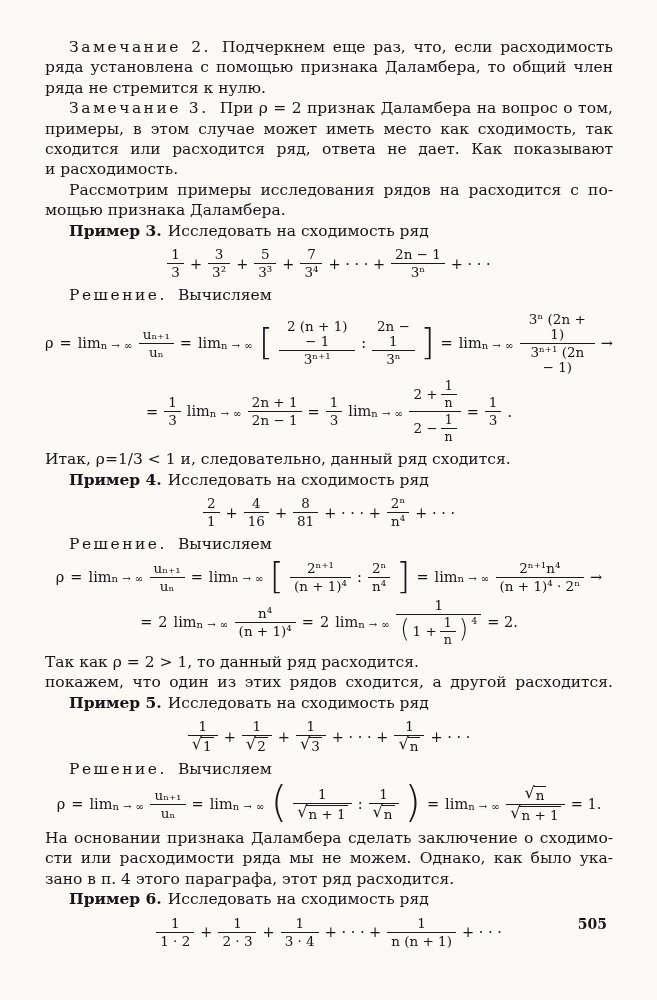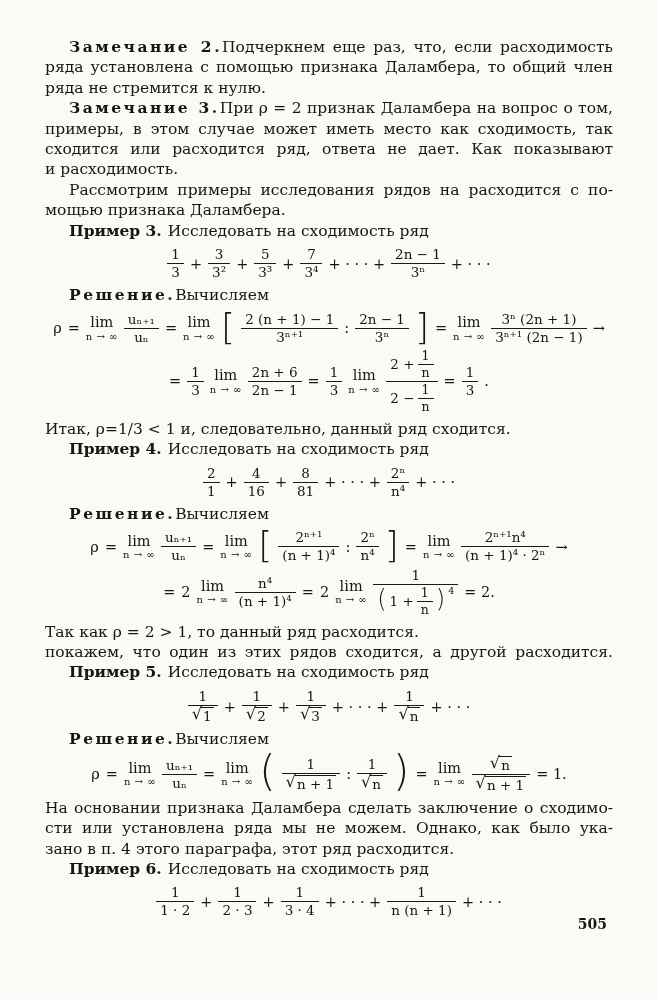--- a/index.html
+++ b/index.html
@@ -10,32 +10,32 @@
     color:#161616;
   }
   .page{padding:37px 44px 0 45px;}
   .jline{
     font-size:15.5px;line-height:20.4px;
     text-align:justify;text-align-last:justify;
     white-space:nowrap;
   }
   .jline.last{text-align-last:left;}
   .ind{text-indent:24px;}
-  .sp{letter-spacing:2.5px;margin-right:0;font-weight:bold;}
+  .sp{letter-spacing:2.5px;margin-right:11px;}
   .bl{font-weight:bold;margin-right:6px;}
   
   .fig{margin:6px 0 5px;}
   .mrow{display:flex;align-items:center;justify-content:center;gap:6px;font-size:14.5px;}
   .mblock .mrow{margin:4px 0;}
   .mop{white-space:nowrap;}
   .frac{display:inline-flex;flex-direction:column;align-items:stretch;text-align:center;font-size:13.5px;line-height:1.12;vertical-align:middle;}
   .ftop{display:flex;align-items:center;justify-content:center;gap:3px;border-bottom:1px solid #1a1a1a;padding:0 4px 1px;}
   .fbot{display:flex;align-items:center;justify-content:center;gap:3px;padding:1px 4px 0;}
   .frac .frac{font-size:12.5px;}
-  .lim{display:inline-flex;flex-direction:column;align-items:center;line-height:1;}
+  .lim{display:inline-flex;flex-direction:row;align-items:flex-end;line-height:1;}
   .limt{font-size:14.5px;}
   .limb{font-size:10px;margin-top:2px;letter-spacing:0.5px;white-space:nowrap;}
   .bd{font-family:"DejaVu Sans",sans-serif;font-weight:100;line-height:0.75;transform:translateY(-2px);}
   .bd-m{font-size:36px;}
   .bd-l{font-size:42px;}
   .bd-s{font-size:24px;line-height:0.8;}
   .supn{font-size:9.5px;align-self:flex-start;margin-top:0;}
   .sqrt{display:inline-flex;align-items:stretch;}
   .rsign{line-height:1;font-size:1.2em;transform:translateY(-1px);}
   .rad{border-top:1px solid #1a1a1a;padding:1px 2px 0;margin-left:-1px;}
@@ -139,21 +139,21 @@
       <span class="mop">=</span>
       <span class="frac">
           <span class="ftop">1</span>
           <span class="fbot">3</span>
         </span>
       <span class="lim">
           <span class="limt">lim</span>
           <span class="limb">n → ∞</span>
         </span>
       <span class="frac">
-          <span class="ftop">2n + 6</span>
+          <span class="ftop">2n + 1</span>
           <span class="fbot">2n − 1</span>
         </span>
       <span class="mop">=</span>
       <span class="frac">
           <span class="ftop">1</span>
           <span class="fbot">3</span>
         </span>
       <span class="lim">
           <span class="limt">lim</span>
           <span class="limb">n → ∞</span>
@@ -392,21 +392,21 @@
             <span class="rsign">√</span>
             <span class="rad">n + 1</span>
           </span>
         </span>
       </span>
     <span class="mop">= 1.</span>
   </div>
 
   <div>
     <div class="jline">На основании признака Даламбера сделать заключение о сходимо-</div>
-    <div class="jline">сти или установлена ряда мы не можем. Однако, как было ука-</div>
+    <div class="jline">сти или расходимости ряда мы не можем. Однако, как было ука-</div>
     <div class="jline last">зано в п. 4 этого параграфа, этот ряд расходится.</div>
   </div>
 
   <div class="jline last ind"><span class="bl">Пример 6.</span><span>Исследовать на сходимость ряд</span></div>
 
   <div class="fig mrow">
     <span class="frac">
         <span class="ftop">1</span>
         <span class="fbot">1 · 2</span>
       </span>

